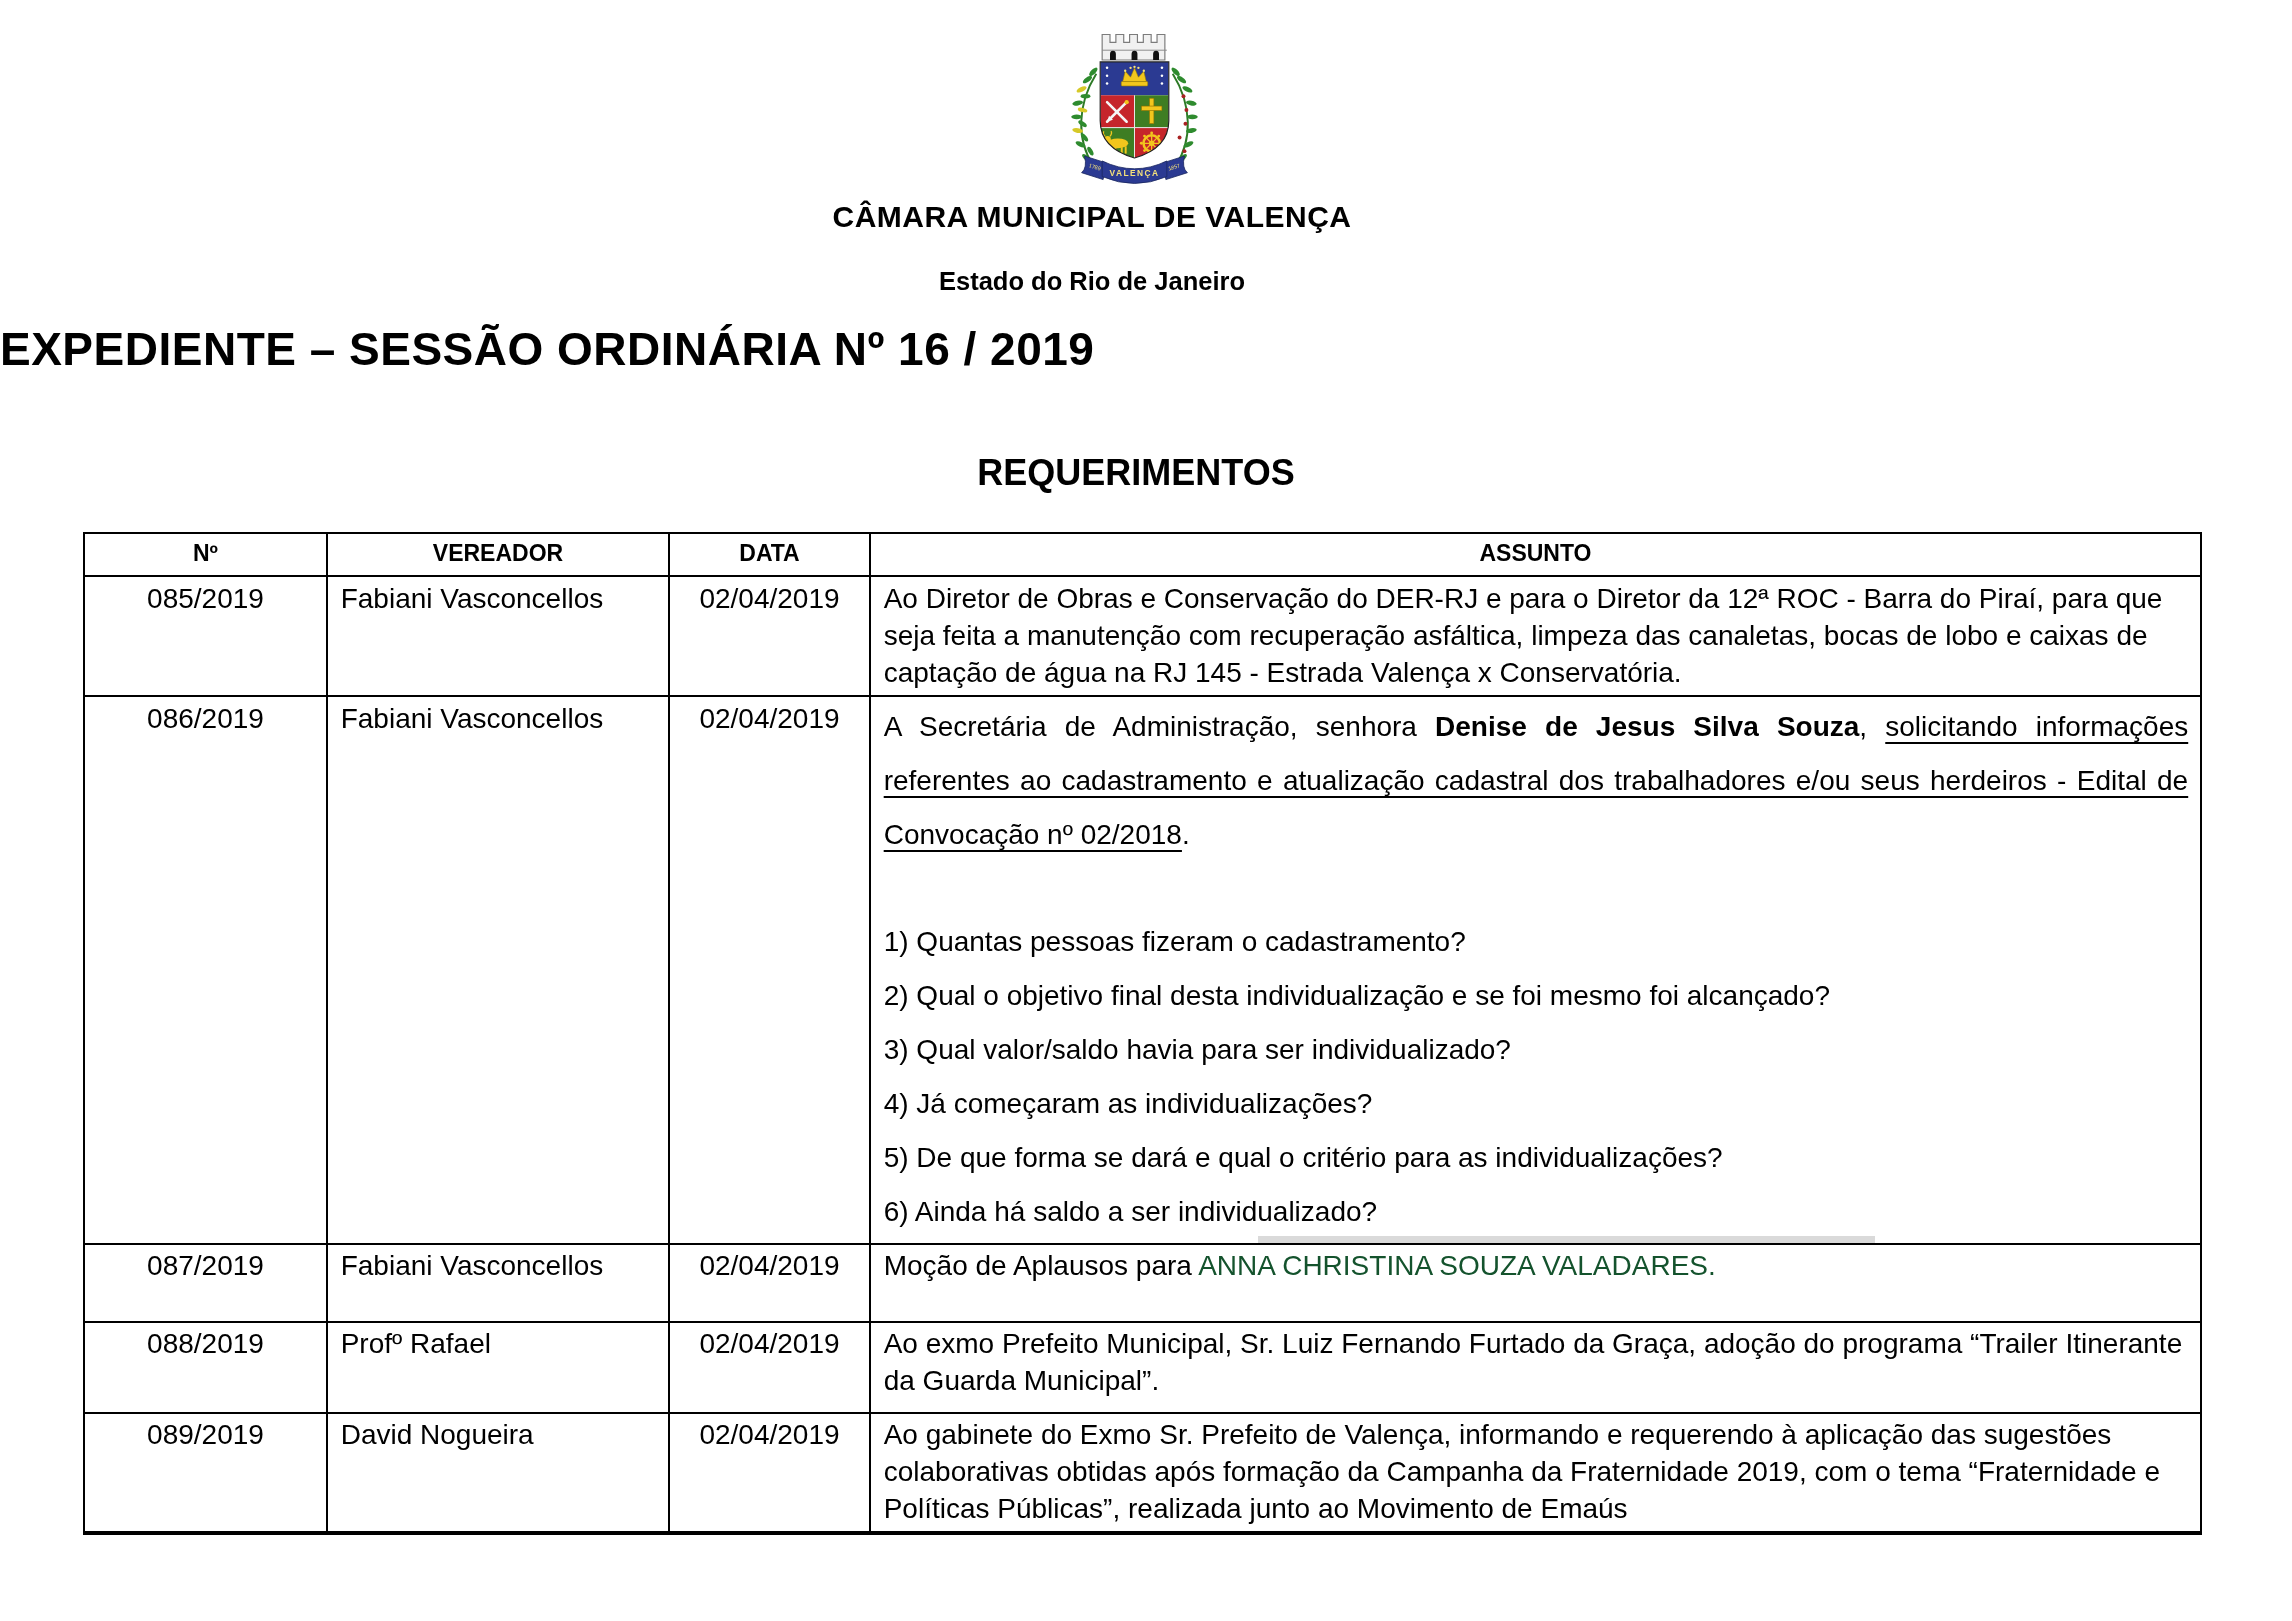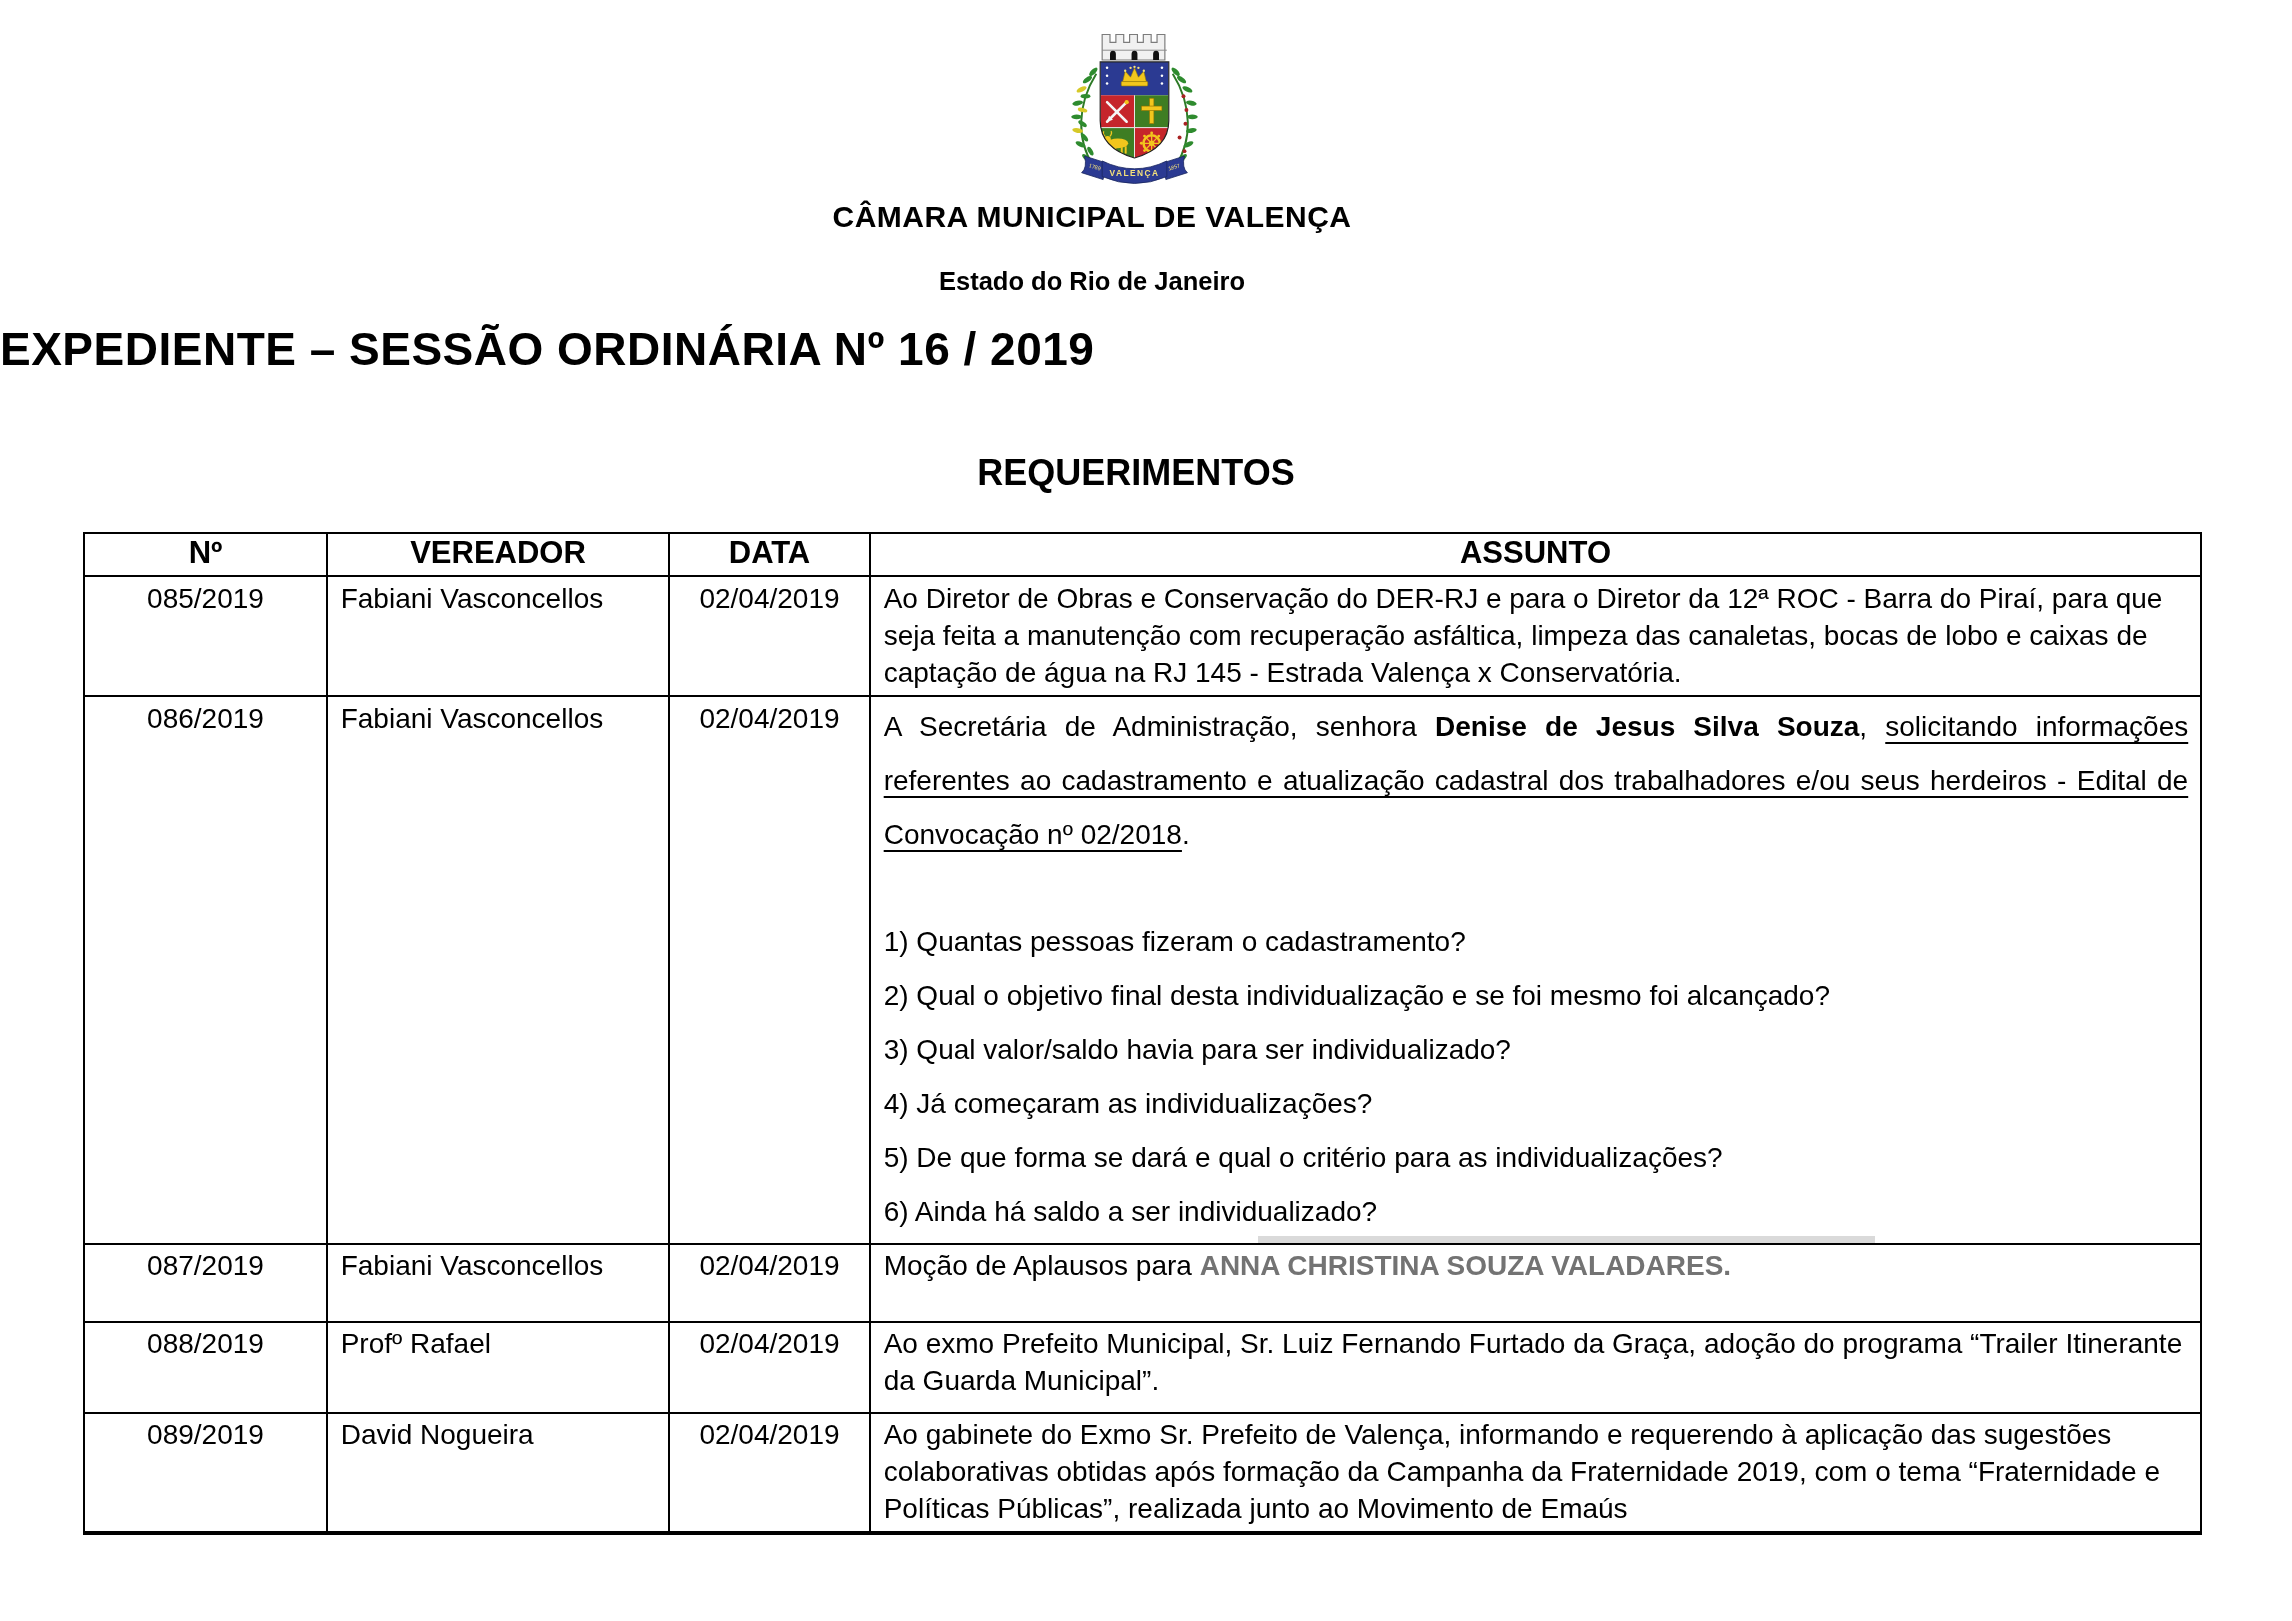--- a/index.html
+++ b/index.html
@@ -20,40 +20,40 @@
     font-size:46px;font-weight:bold;letter-spacing:0.5px;}
   .section-title{position:absolute;top:452px;left:0;width:100%;text-align:center;
     font-size:36px;font-weight:bold;transform:translateX(44px);}
 
   
   table.req{position:absolute;top:532px;left:83px;width:2119px;
     border-collapse:collapse;table-layout:fixed;background:#fff;}
   table.req,table.req th,table.req td{border:2px solid #000;}
   table.req{border-width:2.9px;}
   thead tr{height:43px;}
-  th{font-size:31px;font-weight:bold;text-align:center;vertical-align:middle;
+  th{font-size:23px;font-weight:bold;text-align:center;vertical-align:middle;
     padding:0 0 2px 0;line-height:1.05;}
   td{vertical-align:top;font-size:28px;line-height:37px;padding:2.9px 11.8px 3.9px 12.7px;}
   td.c-num,td.c-dat{text-align:center;padding-left:2px;padding-right:2px;}
   td.c-ver{text-align:left;}
   td.c-ass{text-align:left;position:relative;}
   tbody tr:nth-child(1){height:114px;}
   tbody tr:nth-child(2){height:543px;}
   tbody tr:nth-child(3){height:78px;}
   tbody tr:nth-child(4){height:91px;}
   tbody tr:nth-child(5){height:110px;padding-left:20px;}
   tbody tr:last-child td{border-bottom-width:4.9px;}
 
   .blk{margin:0;padding:0;}
   .justified{text-align:justify;}
   .spread{line-height:54px;}
   .gap{height:53px;}
   .b{font-weight:bold;}
   .u{text-decoration:underline;text-decoration-thickness:2px;text-underline-offset:5.9px;}
-  .lt{color:#737373;font-weight:bold;}
+  .lt{color:#14532d;}
 
   
   .scan-artifact{position:absolute;right:325px;bottom:0;width:617px;height:6.9px;
     background:#dadada;}
 </style>
 </head>
 <body>
 
 <div class="page">
 

